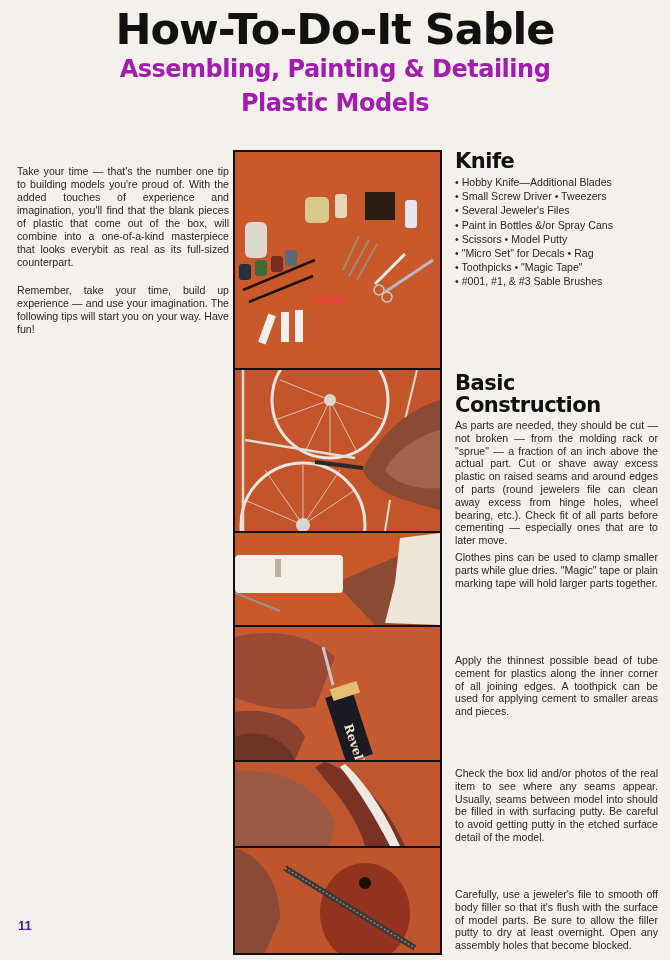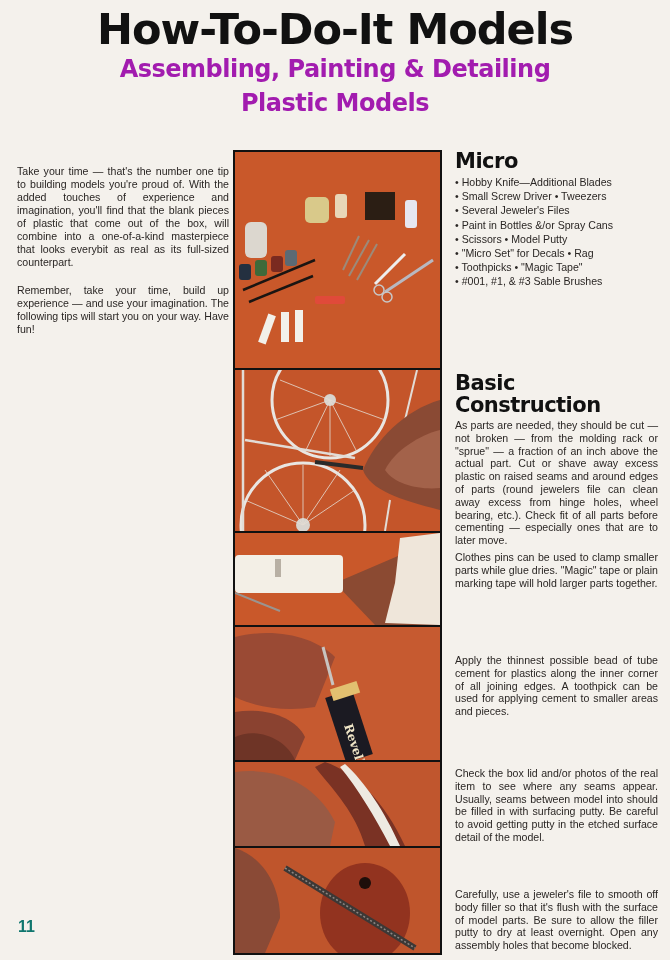--- a/index.html
+++ b/index.html
@@ -36,28 +36,28 @@
   .right p { margin: 0; }
   .heading {
     font-family: "DejaVu Sans", sans-serif; font-weight: bold;
     font-size: 21px; line-height: 22px; color: #111; letter-spacing: -0.5px;
     margin: 0 0 3px 0;
   }
   .tools-list { list-style: none; margin: 2px 0 10px 0; padding: 0; }
   .tools-list li { line-height: 14.2px; text-align: left; }
   .page-number {
     position: absolute; left: 18px; top: 918px;
-    font-weight: bold; font-size: 16px; color: #0f766e;
+    font-weight: bold; font-size: 13px; color: #4c1d95;
   }
 </style>
 </head>
 <body>
 
 <div class="title-block">
-  <div class="title-main">How-To-Do-It Models</div>
+  <div class="title-main">How-To-Do-It Sable</div>
   <div class="title-sub">Assembling, Painting &amp; Detailing</div>
   <div class="title-sub">Plastic Models</div>
 </div>
 
 <div class="intro">
   <p>Take your time — that's the number one tip to building models you're proud of. With the added touches of experience and imagination, you'll find that the blank pieces of plastic that come out of the box, will combine into a one-of-a-kind masterpiece that looks everybit as real as its full-sized counterpart.</p>
   <p>Remember, take your time, build up experience — and use your imagination. The following tips will start you on your way. Have fun!</p>
 </div>
 
 <div class="photos">
@@ -161,21 +161,21 @@
       <path d="M0 0 C30 10,45 40,45 70 L30 105 L0 105 Z" fill="#8a4a36"></path>
       <ellipse cx="130" cy="65" rx="45" ry="50" fill="#92331f"></ellipse>
       <circle cx="130" cy="35" r="6" fill="#1e0e0a"></circle>
       <line x1="50" y1="20" x2="180" y2="100" stroke="#3c3836" stroke-width="6"></line>
       <line x1="50" y1="20" x2="180" y2="100" stroke="#8c8682" stroke-width="1.5" stroke-dasharray="2 2"></line>
     </svg>
   </div>
 </div>
 
 <div class="right" style="top:150px;">
-  <div class="heading">Micro</div>
+  <div class="heading">Knife</div>
   <ul class="tools-list">
     <li>• Hobby Knife—Additional Blades</li>
     <li>• Small Screw Driver  • Tweezers</li>
     <li>• Several Jeweler's Files</li>
     <li>• Paint in Bottles &amp;/or Spray Cans</li>
     <li>• Scissors  • Model Putty</li>
     <li>• "Micro Set" for Decals  • Rag</li>
     <li>• Toothpicks  • "Magic Tape"</li>
     <li>• #001, #1, &amp; #3 Sable Brushes</li>
   </ul>

